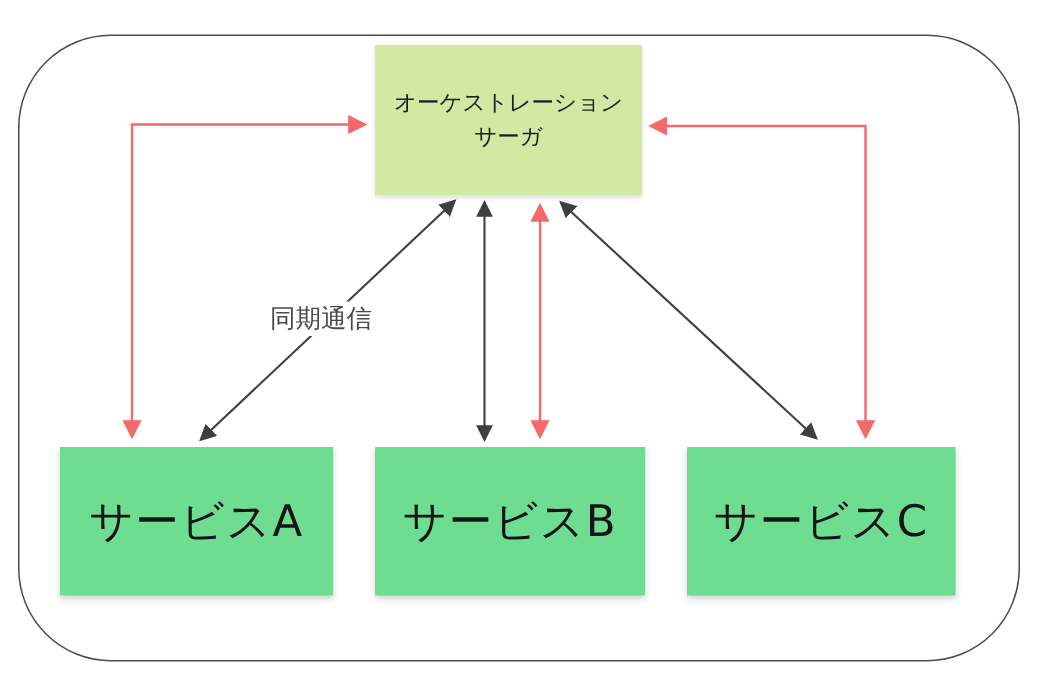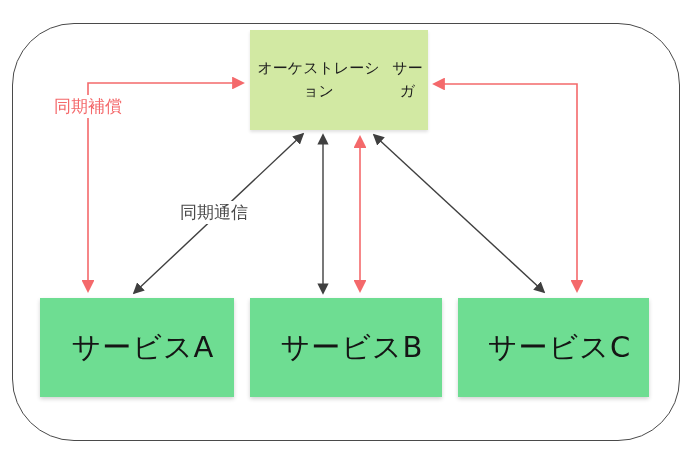--- a/index.html
+++ b/index.html
@@ -20,41 +20,40 @@
     box-sizing: border-box;
     background: transparent;
   }
   .orchestrator {
     position: absolute;
     left: 250px; top: 30px;
     width: 178px; height: 100px;
     background: #d2e9a3;
     box-shadow: 0 2px 3px rgba(0,0,0,0.12);
     display: flex;
-    flex-direction: row;
+    flex-direction: column;
     align-items: center;
     justify-content: center;
     text-align: center;
     color: #1d1d1d;
     font-size: 15px;
     line-height: 1.55;
   }
   .service {
     position: absolute;
     top: 298px;
     height: 99px;
     background: #6edd92;
     box-shadow: 0 2px 4px rgba(0,0,0,0.18);
     display: flex;
     align-items: center;
     justify-content: center;
     color: #151515;
     font-size: 29px;
     letter-spacing: 1px;
-    padding-left: 12px;
   }
   .service.a { left: 40px;  width: 182px; }
   .service.b { left: 250px; width: 180px; }
   .service.c { left: 458px; width: 179px; }
   .arrows {
     position: absolute;
     left: 0; top: 0;
     width: 693px; height: 464px;
     pointer-events: none;
   }
@@ -122,18 +121,17 @@
   <div class="service a">
     <span>サービスA</span>
   </div>
   <div class="service c">
     <span>サービスC</span>
   </div>
   <div class="service b">
     <span>サービスB</span>
   </div>
 
-  <div class="edge-label label-compensation">同期補償</div>
 
   <div class="edge-label label-communication">同期通信</div>
 
 
 </div>
 
 </body></html>

